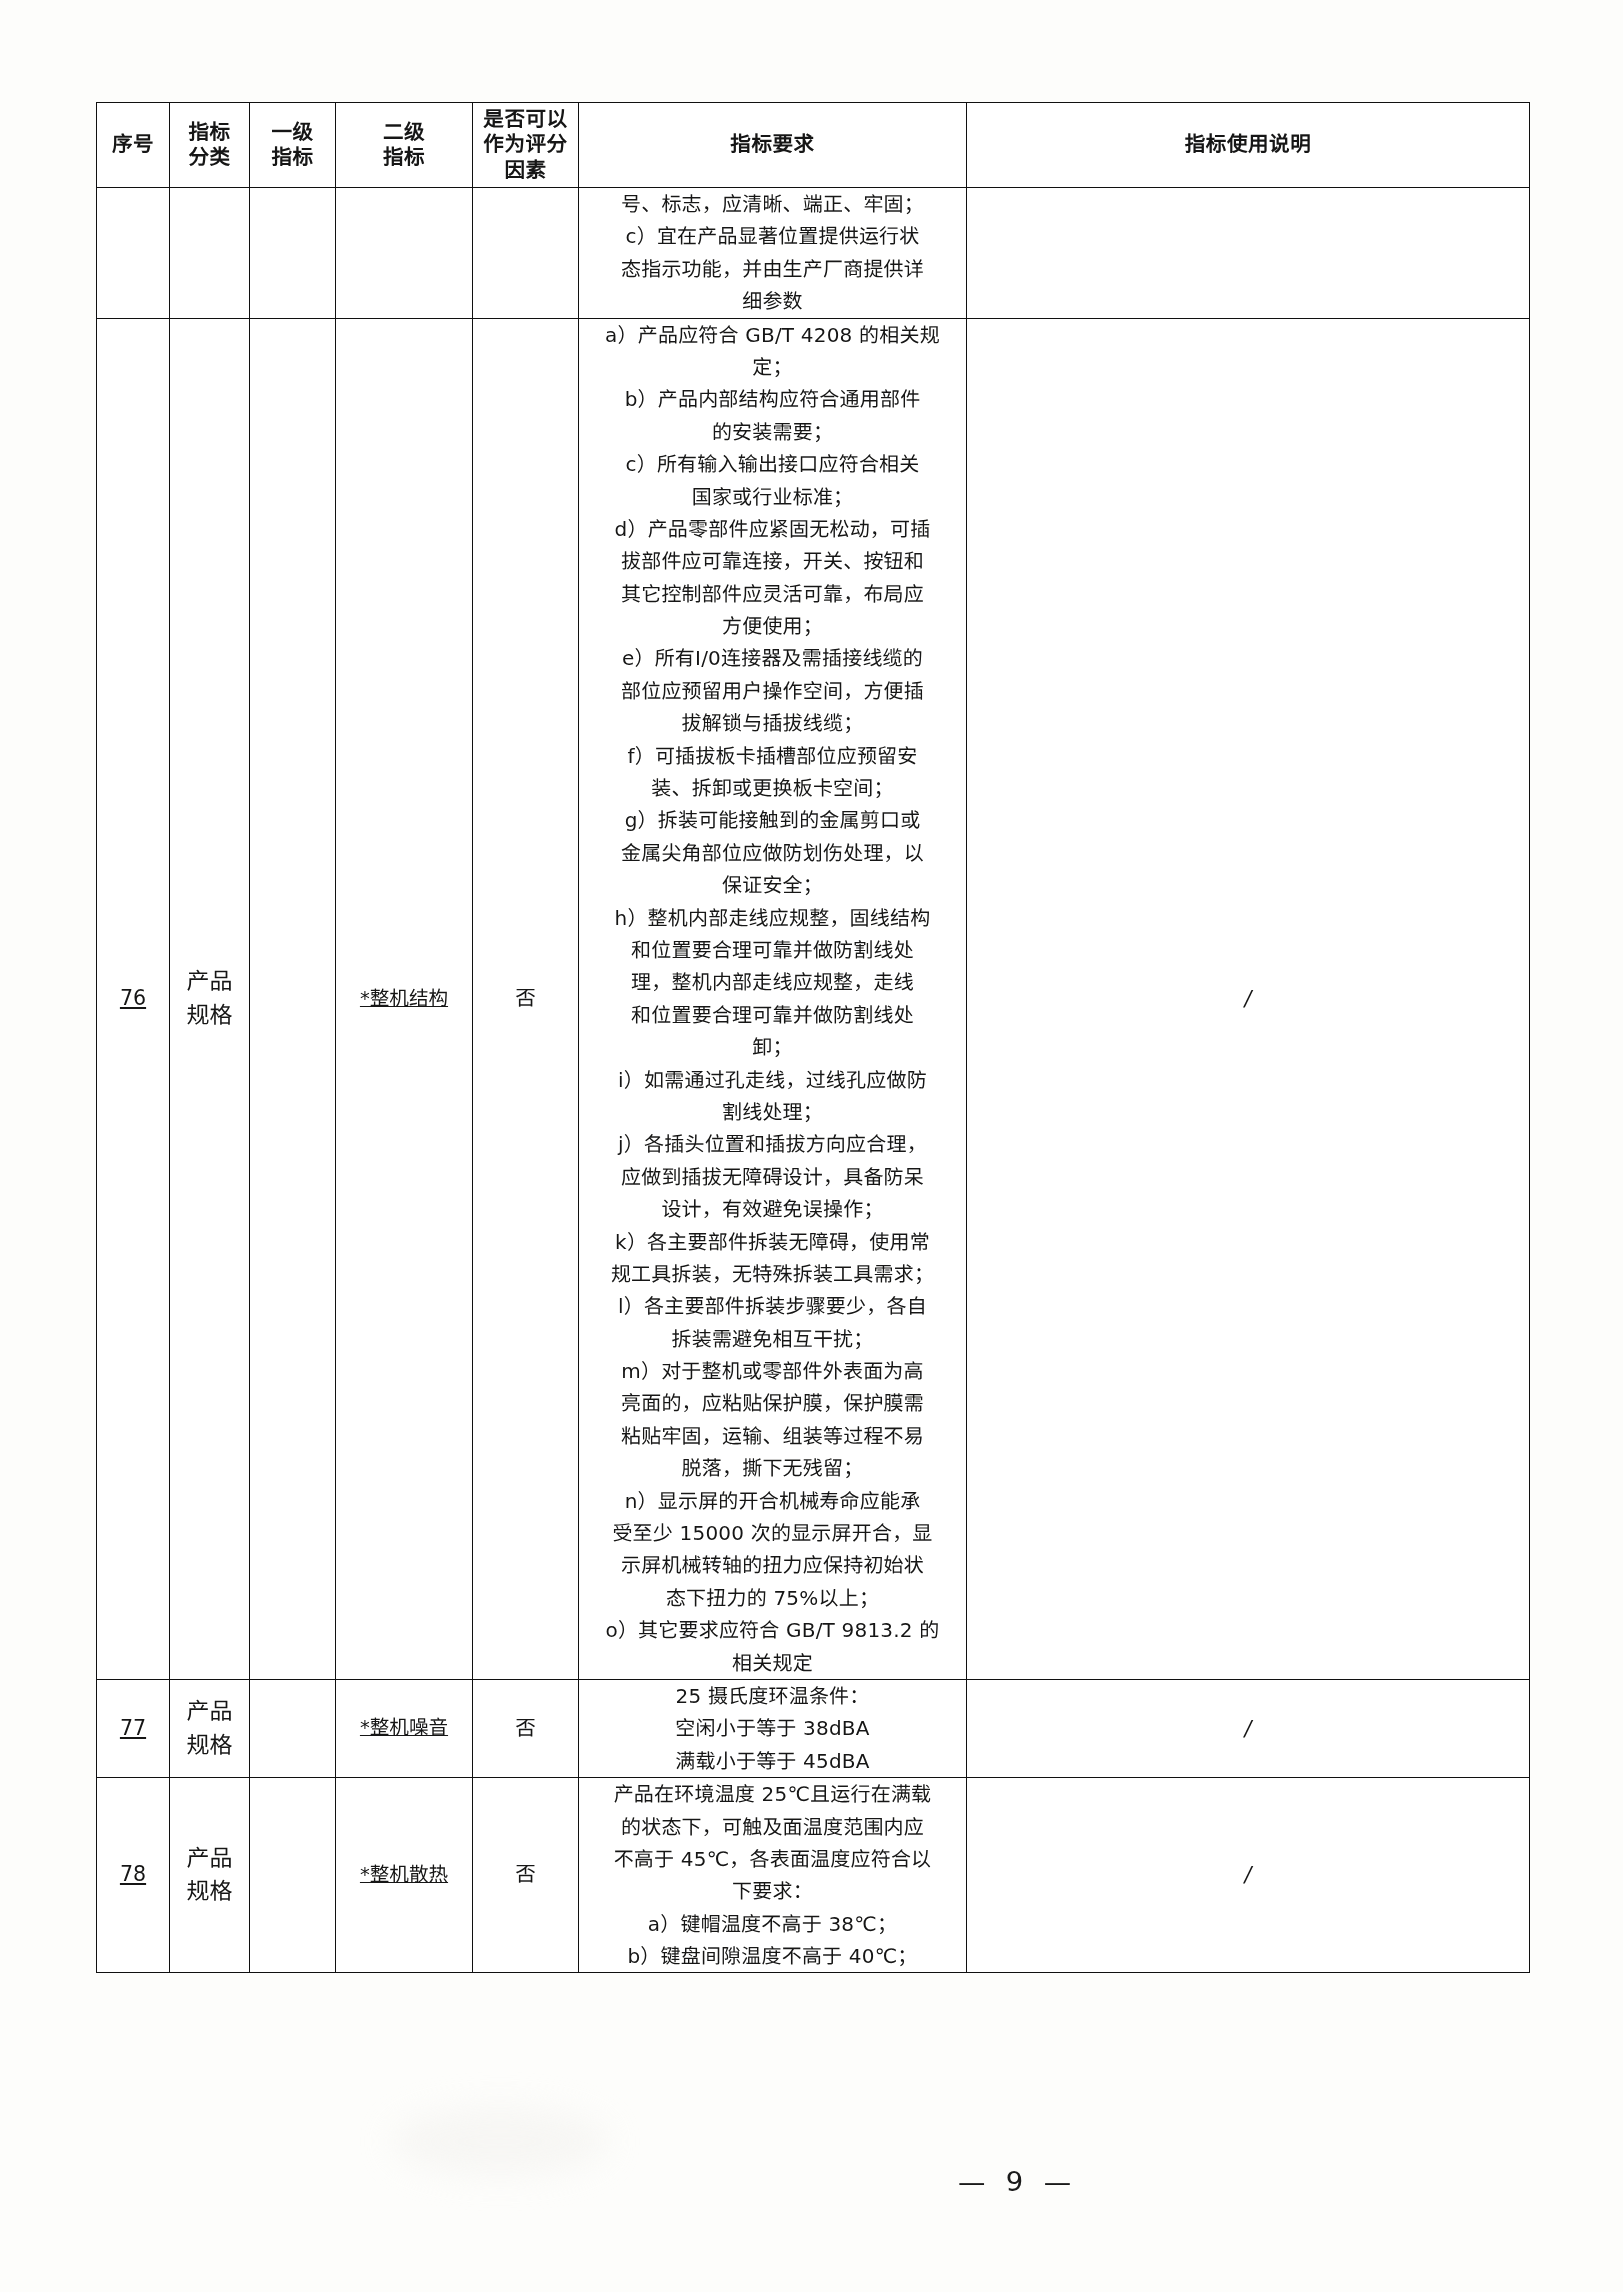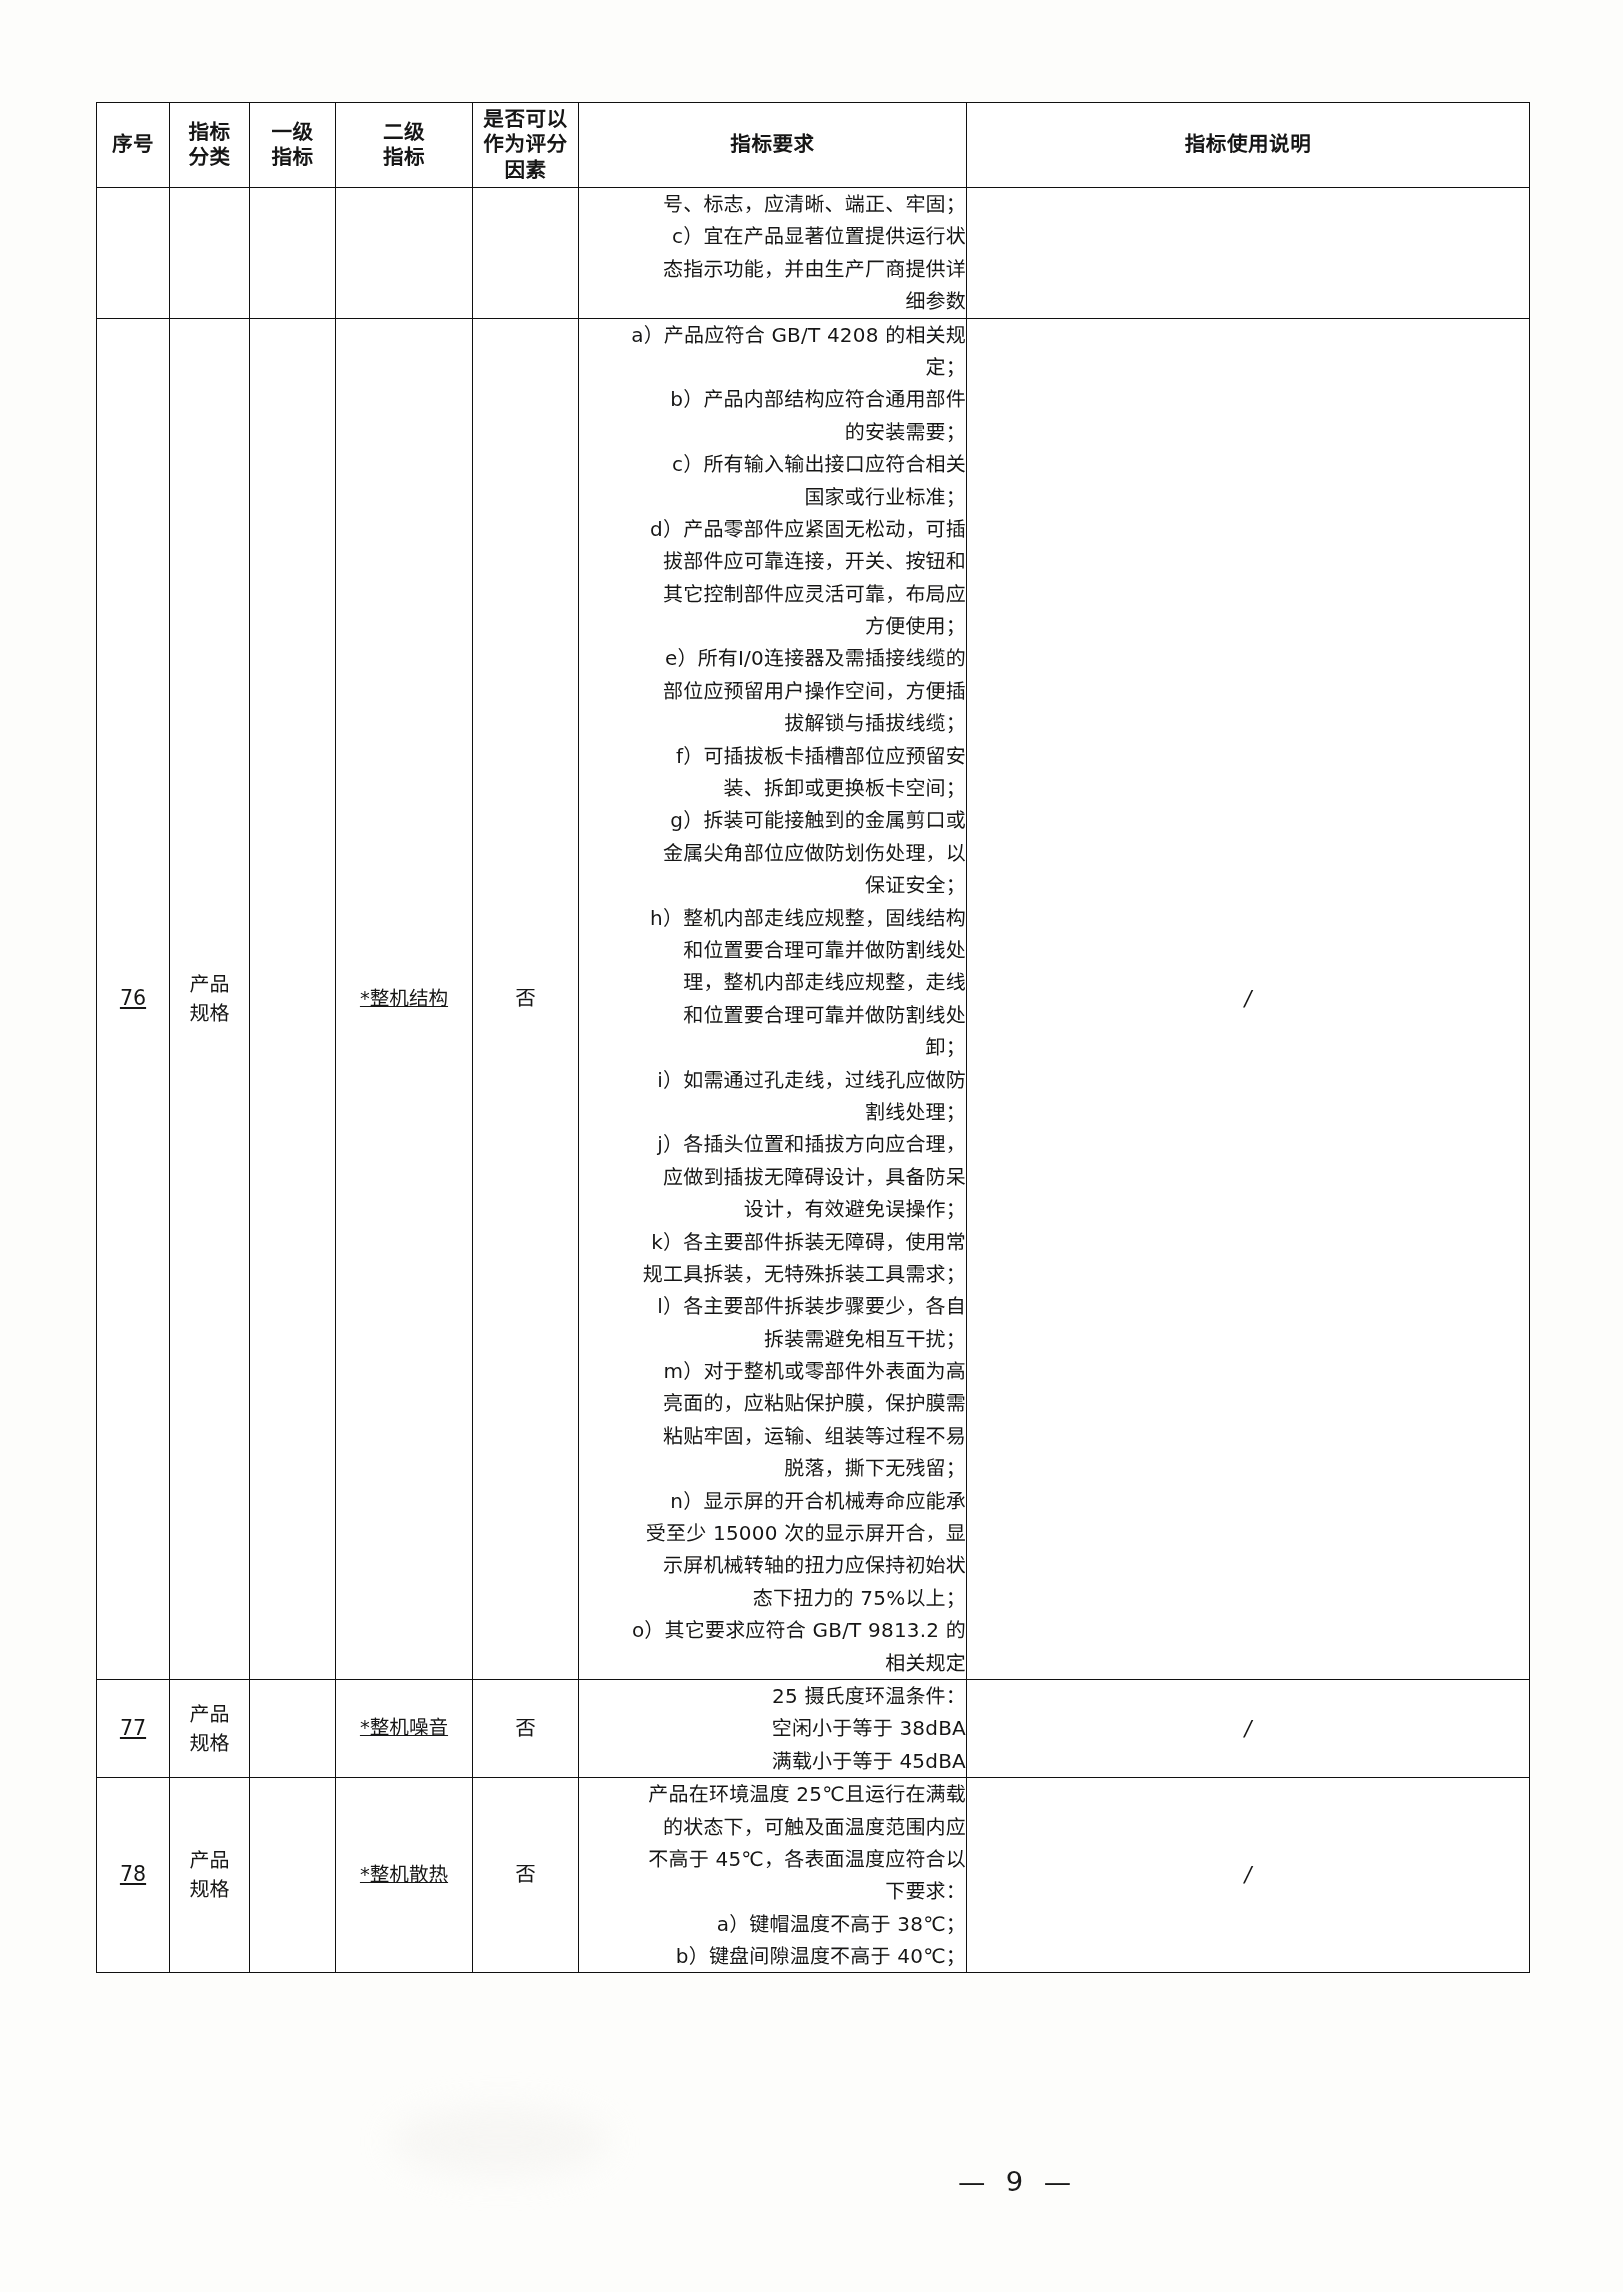--- a/index.html
+++ b/index.html
@@ -77,38 +77,38 @@
 
   
   td.center {
     text-align: center;
     font-size: 19.6px;
     line-height: 1.35;
   }
   td.center .sub { display: block; }
 
   td.req {
-    text-align: right;
+    text-align: center;
     font-size: 20px;
     line-height: 1.62;
     padding: 5.9px 7.8px 7.8px 11.8px;
     letter-spacing: 0.2px;
   }
   td.req .ln { display: block; white-space: pre-wrap; }
 
   td.note {
     text-align: center;
     font-size: 20.6px;
     font-style: italic;
   }
 
   td.blank { }
 
   .seq-num { font-size: 20.6px; text-decoration: underline; }
-  .cat-txt { font-size: 20px; line-height: 1.45; }
+  .cat-txt { font-size: 23px; line-height: 1.45; }
   .lvl2-txt { font-size: 19.6px; white-space: nowrap; text-decoration: underline; }
   .score-txt { font-size: 20.6px; }
 
   
   #doc-table-wrap { filter: contrast(1.04); }
 
   
   #page-footer {
     position: absolute;
     left: 0;

